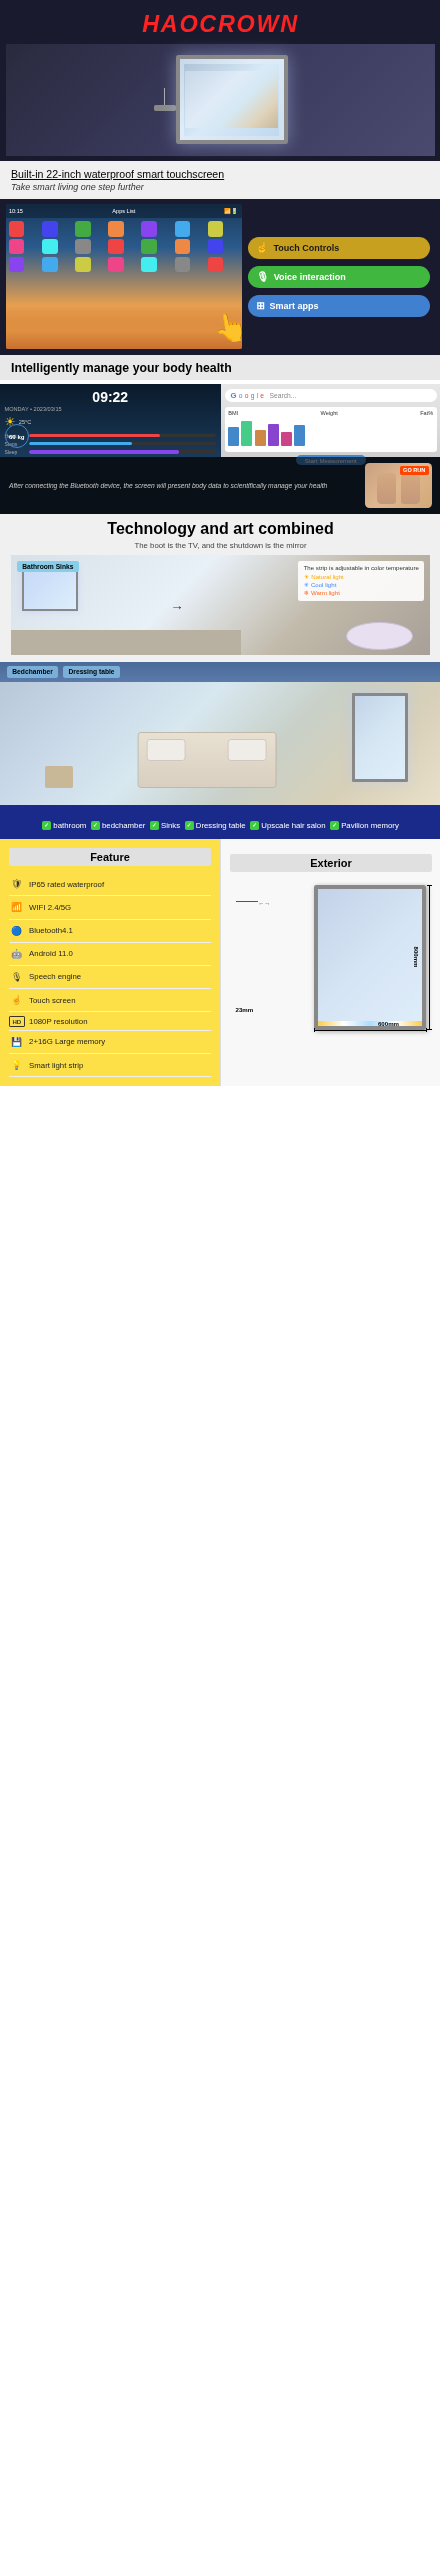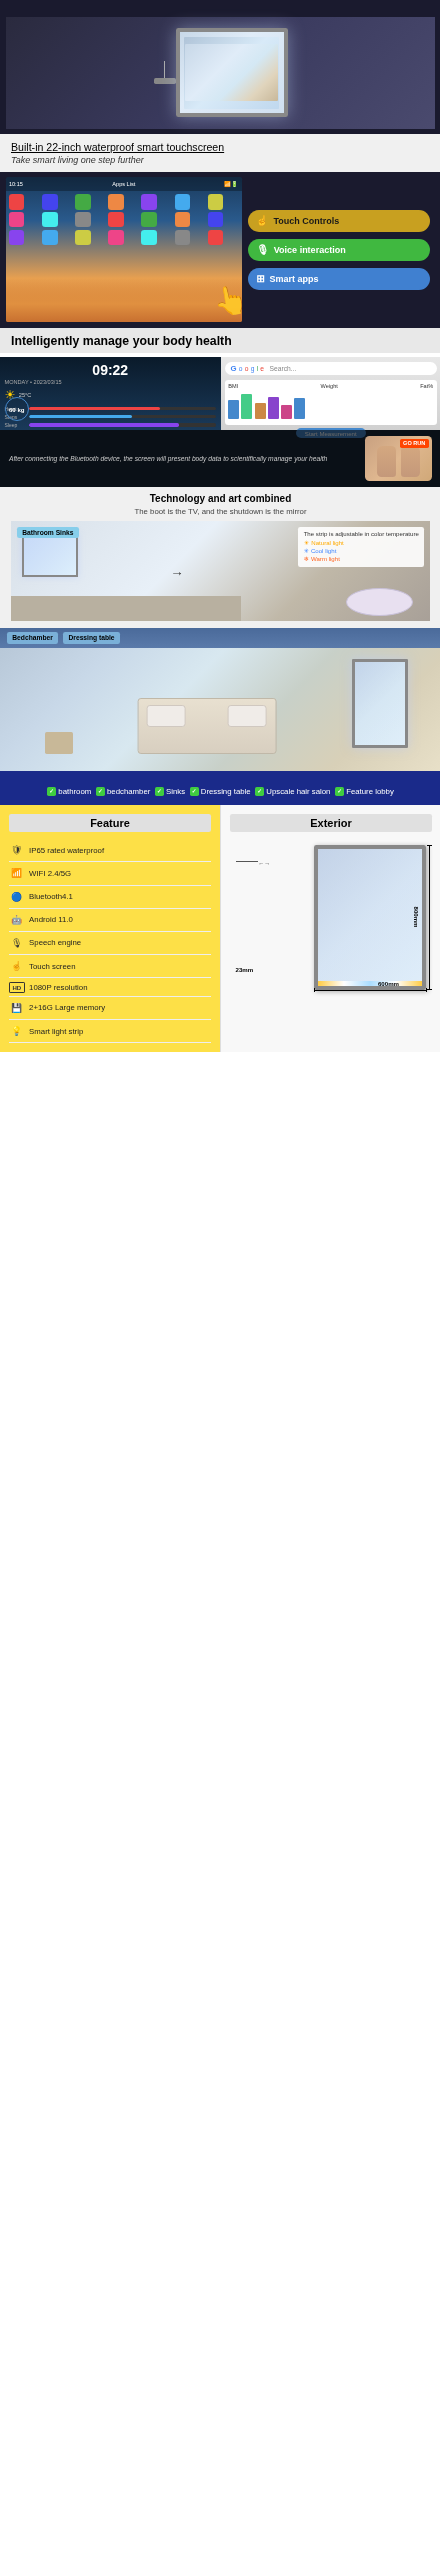--- a/index.html
+++ b/index.html
@@ -283,21 +283,21 @@
       padding: 1.1px 3.3px;
       border-radius: 1.7px;
     }
 
     
     .tech-section {
       background: #f0f0f0;
       padding: 6.7px 11px;
     }
     .tech-title {
-      font-size: 10px;
+      font-size: 16px;
       font-weight: bold;
       color: #000;
       text-align: center;
     }
     .tech-subtitle {
       font-size: 7.8px;
       color: #444;
       text-align: center;
       margin-top: 2.2px;
     }
@@ -434,21 +434,21 @@
       gap: 0;
       background: #fde047;
     }
     .features-col {
       flex: 1;
       padding: 9px 9px;
       border-right: 0.6px solid #ddd;
     }
     .exterior-col {
       flex: 1;
-      padding: 9px 9px;
+      padding: 15px 9px;
       background: #f8f8f8;
     }
     .col-title {
       font-size: 11px;
       font-weight: bold;
       color: #000;
       text-align: center;
       margin-bottom: 6.7px;
       padding: 3.3px 6.7px;
       background: #e0e0e0;
@@ -530,20 +530,21 @@
     }
 
     .bedroom-room-bg {
       background: linear-gradient(135deg, #b8c8d8 0%, #c8d8e8 20%, #d8e8f0 40%, #c8d0c8 60%, #d8d0b8 80%, #e8e0c8 100%);
     }
   </style>
 </head>
 <body>
 
 <div class="hero">
+  <div class="hero-brand">HAOCROWN</div>
   <div class="hero-image-container">
     <div style="position:relative; display:flex; flex-direction:column; align-items:center;">
       <div style="width:1.1px; height:16.7px; background:#aaa;"></div>
       <div style="width:22px; height:6.7px; background:#888; border-radius:1.7px;"></div>
     </div>
     <div class="mirror-frame">
       <div style="position:absolute;inset:0;display:flex;align-items:center;justify-content:center;z-index:1;">
         <div style="width:90%;height:70%;background:linear-gradient(135deg,#c8d8e8 0%,#e0ecf8 40%,#d4e8f4 60%,#e0d4bc 80%,#c8b89a 100%);border-radius:1.1px;"></div>
       </div>
     </div>
@@ -784,21 +785,21 @@
     <div class="scenario-item">
       <div class="checkbox-icon">
         <span>✓</span>
       </div>
       <span class="scenario-label">Upscale hair salon</span>
     </div>
     <div class="scenario-item">
       <div class="checkbox-icon">
         <span>✓</span>
       </div>
-      <span class="scenario-label">Feature lobby</span>
+      <span class="scenario-label">Pavilion memory</span>
     </div>
   </div>
 </div>
 
 <div class="features-exterior">
 
   <div class="features-col">
     <div class="col-title">Feature</div>
 
     <div class="feature-item">

